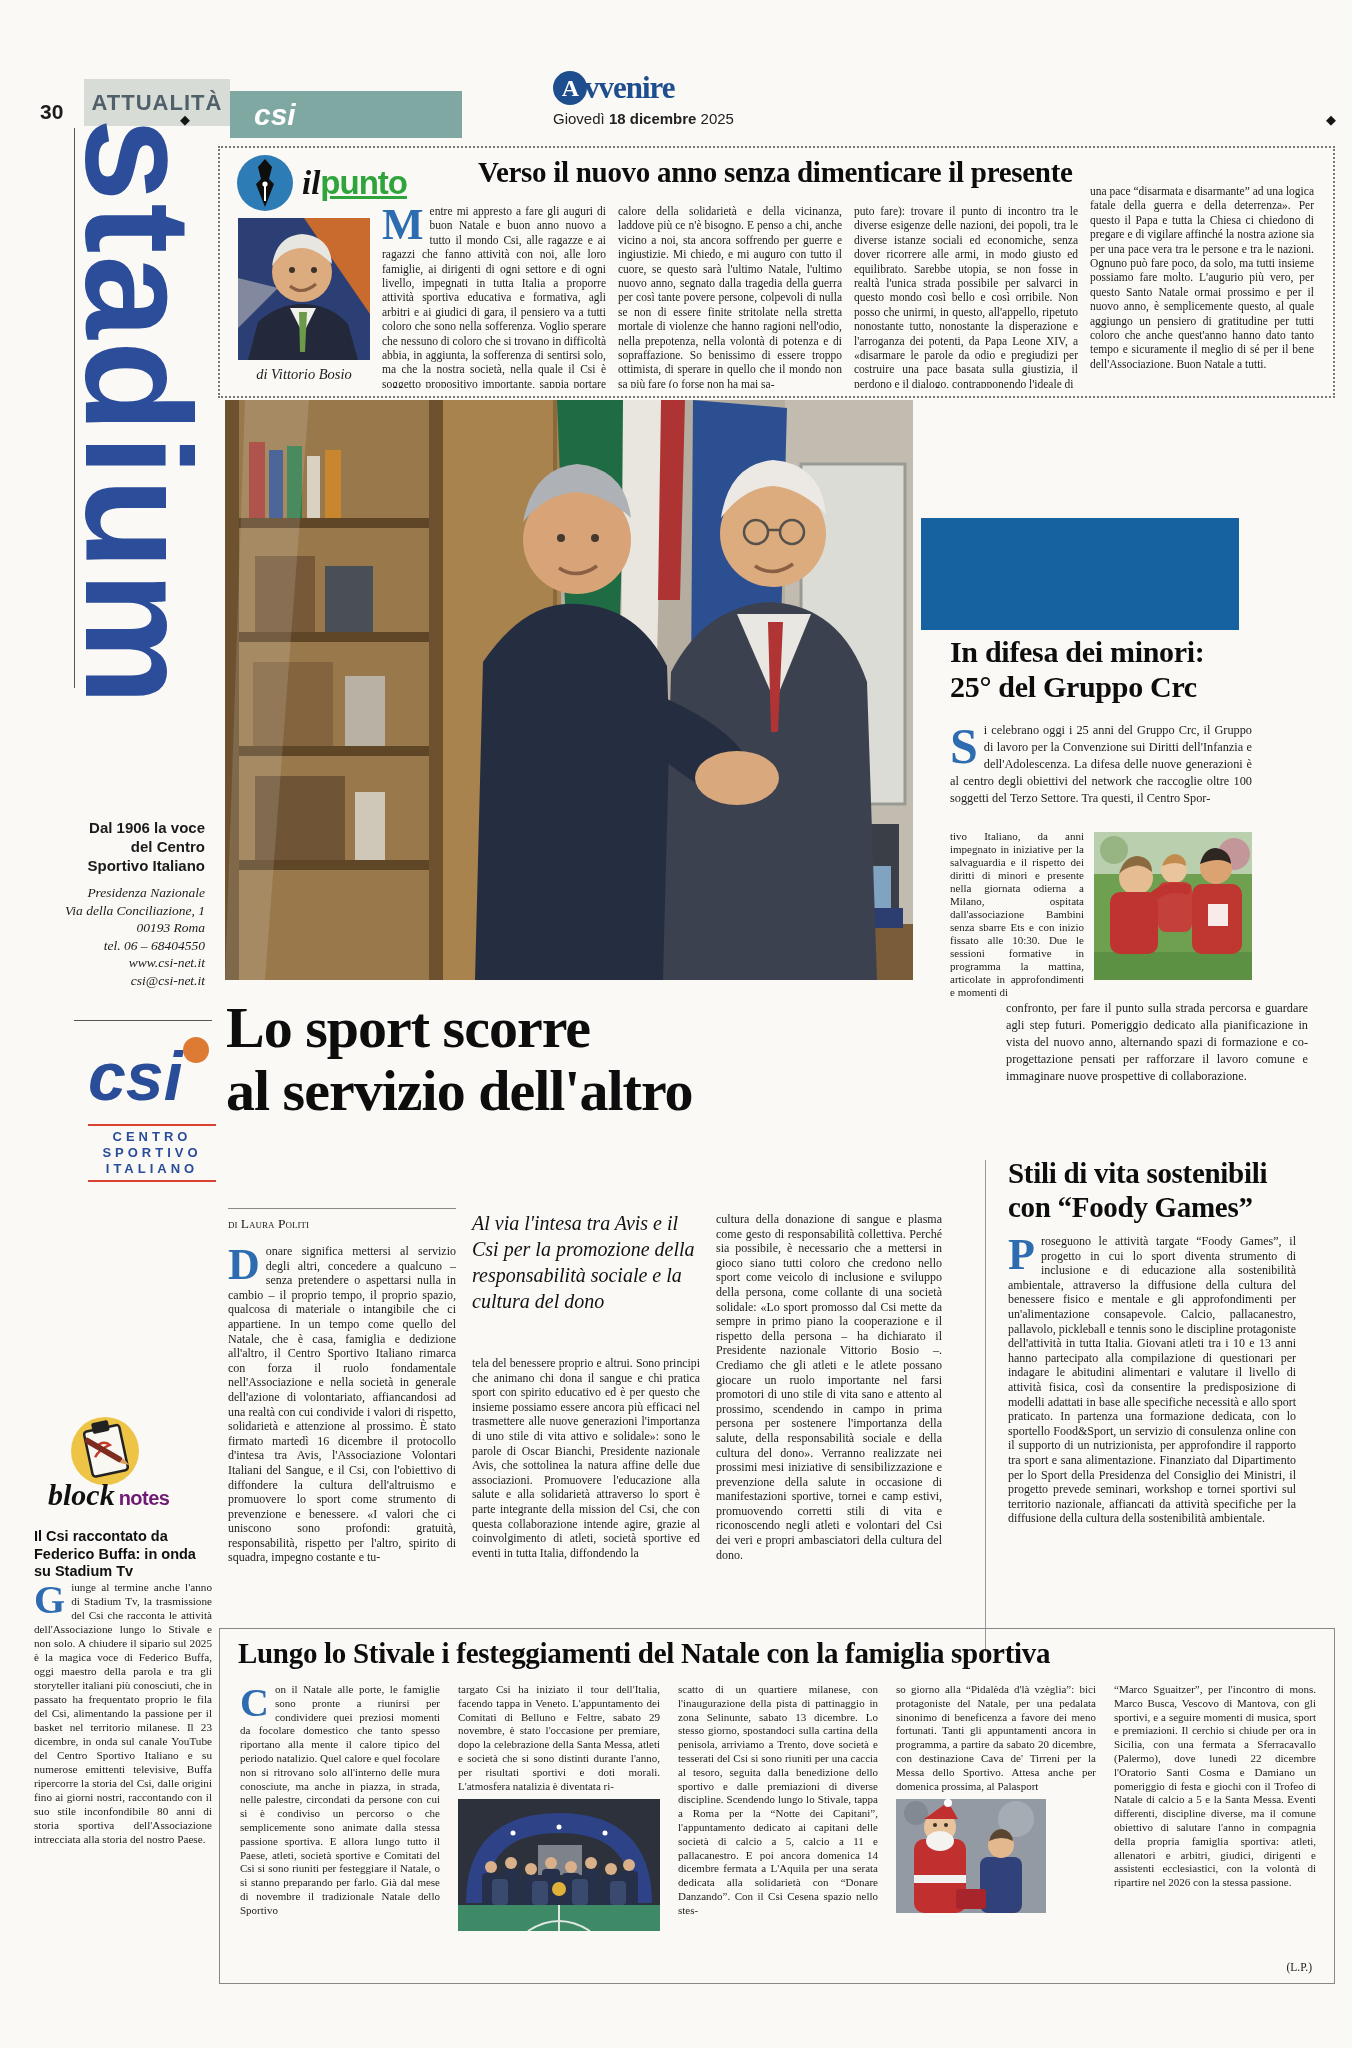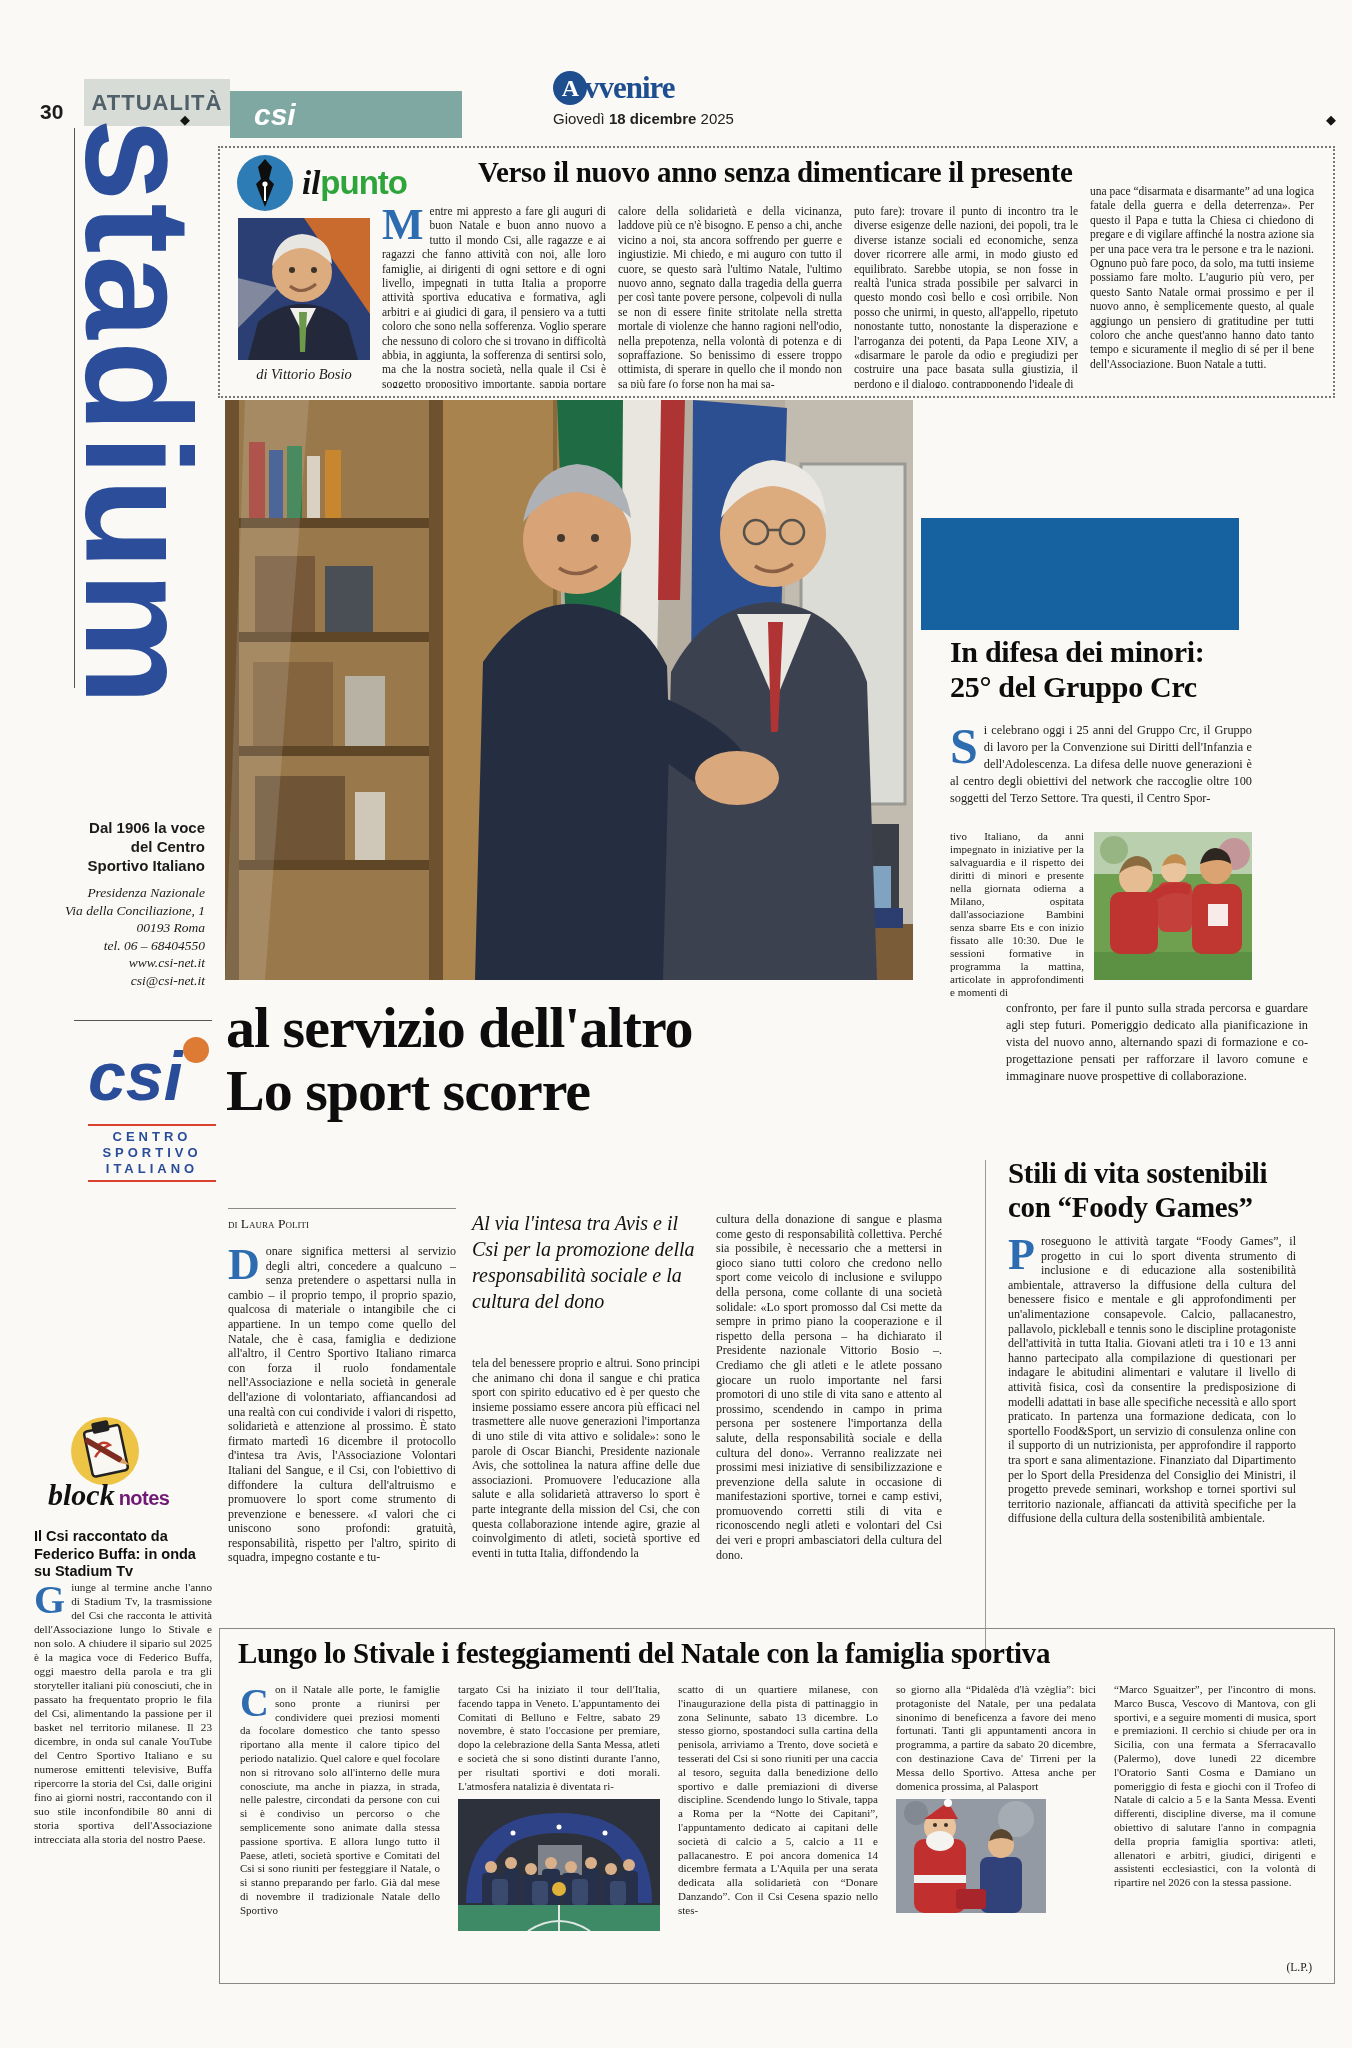--- a/index.html
+++ b/index.html
@@ -33,21 +33,21 @@
   .csi-caption{font-size:13px;line-height:16px;font-weight:bold;color:#2a4d9a;letter-spacing:4px;text-align:center;}
   .redline{background:#d8422f;height:2px;}
   .bn-block{font-style:italic;font-weight:bold;font-size:30px;color:#111;}
   .bn-notes{font-weight:bold;font-size:20px;color:#701a75;letter-spacing:-0.5px;text-align:center;}
   .story-title{font-size:14.5px;line-height:17.5px;font-weight:bold;color:#101010;}
   .story-body{font-size:11.2px;line-height:14px;}
   
   #ilpunto-box{left:218px;top:146px;width:1117px;height:252px;border:2px dotted #777;box-sizing:border-box;}
   .ip-logo-text{font-size:33px;}
   .ip-il{font-style:italic;font-weight:bold;color:#111;}
-  .ip-punto{font-family:"Liberation Sans",sans-serif;font-weight:bold;color:#2fa43b;letter-spacing:-1px;}
+  .ip-punto{font-family:"Liberation Sans",sans-serif;font-weight:bold;color:#2fa43b;letter-spacing:-1px;text-decoration:underline;}
   .ip-col{font-size:11.5px;line-height:14.4px;}
   .caption{font-style:italic;font-size:14.5px;text-align:center;}
   
   .byline{font-variant:small-caps;font-weight:normal;font-size:13.5px;}
   .standfirst{font-style:italic;font-size:20px;line-height:26px;color:#111;}
   .bodycol{font-size:12px;line-height:14.6px;}
   .minori-body{font-size:12.3px;line-height:17px;}
   .minori-narrow{font-size:11px;line-height:13px;}
   .nat-col{font-size:11px;line-height:13.8px;}
   .sig{font-weight:normal;font-size:11.5px;}
@@ -265,22 +265,22 @@
     <circle cx="122" cy="36" r="16" fill="#dba371"></circle>
     <path d="M106,32 Q110,16 122,16 Q136,18 137,32 Q126,24 106,32Z" fill="#2e2620"></path>
     <rect x="98" y="52" width="50" height="70" rx="10" fill="#c03631"></rect>
     <rect x="114" y="72" width="20" height="22" fill="#ffffff" opacity="0.9"></rect>
     <path d="M60,64 Q74,52 96,58" stroke="#bf3430" stroke-width="10" fill="none"></path>
   </svg>
 </div>
 <div class="abs minori-body just" style="left:1006px;top:1000px;width:302px;height:110px;">confronto, per fare il punto sulla strada percorsa e guardare agli step futuri. Pomeriggio dedicato alla pianificazione in vista del nuovo anno, alternando spazi di formazione e co-progettazione pensati per rafforzare il lavoro comune e immaginare nuove prospettive di collaborazione.</div>
 
 <div class="abs headline" style="left:226px;top:996px;font-size:58px;line-height:63px;letter-spacing:-1px;">
+  <div>Lo sport scorre</div>
   <div>al servizio dell'altro</div>
-  <div>Lo sport scorre</div>
 </div>
 
 <div class="abs" style="left:228px;top:1208px;width:228px;height:1px;background:#8a8a8a;"></div>
 <div class="abs byline" style="left:228px;top:1216px;">di Laura Politi</div>
 <div class="abs bodycol just" style="left:228px;top:1244px;width:228px;height:408px;">
   <span class="dcap">D</span><span>onare significa mettersi al servizio degli altri, concedere a qualcuno – senza pretendere o aspettarsi nulla in cambio – il proprio tempo, il proprio spazio, qualcosa di materiale o intangibile che ci appartiene. In un tempo come quello del Natale, che è casa, famiglia e dedizione all'altro, il Centro Sportivo Italiano rimarca con forza il ruolo fondamentale nell'Associazione e nella società in generale dell'azione di volontariato, affiancandosi ad una realtà con cui condivide i valori di rispetto, solidarietà e attenzione al prossimo. È stato firmato martedì 16 dicembre il protocollo d'intesa tra Avis, l'Associazione Volontari Italiani del Sangue, e il Csi, con l'obiettivo di diffondere la cultura dell'altruismo e promuovere lo sport come strumento di prevenzione e benessere. «I valori che ci uniscono sono profondi: gratuità, responsabilità, rispetto per l'altro, spirito di squadra, impegno costante e tu-</span>
 </div>
 <div class="abs standfirst" style="left:472px;top:1210px;width:226px;">Al via l'intesa tra Avis e il Csi per la promozione della responsabilità sociale e la cultura del dono</div>
 <div class="abs bodycol just" style="left:472px;top:1356px;width:228px;height:296px;font-size:11.8px;">tela del benessere proprio e altrui. Sono principi che animano chi dona il sangue e chi pratica sport con spirito educativo ed è per questo che insieme possiamo essere ancora più efficaci nel trasmettere alle nuove generazioni l'importanza di uno stile di vita attivo e solidale»: sono le parole di Oscar Bianchi, Presidente nazionale Avis, che sottolinea la natura affine delle due associazioni. Promuovere l'educazione alla salute e alla solidarietà attraverso lo sport è parte integrante della mission del Csi, che con questa collaborazione intende agire, grazie al coinvolgimento di atleti, società sportive ed eventi in tutta Italia, diffondendo la</div>
 <div class="abs bodycol just" style="left:716px;top:1212px;width:226px;height:440px;">cultura della donazione di sangue e plasma come gesto di responsabilità collettiva. Perché sia possibile, è necessario che a mettersi in gioco siano tutti coloro che credono nello sport come veicolo di inclusione e sviluppo della persona, come collante di una società solidale: «Lo sport promosso dal Csi mette da sempre in primo piano la cooperazione e il rispetto della persona – ha dichiarato il Presidente nazionale Vittorio Bosio –. Crediamo che gli atleti e le atlete possano giocare un ruolo importante nel farsi promotori di uno stile di vita sano e attento al prossimo, scendendo in campo in prima persona per sostenere l'importanza della salute, della responsabilità sociale e della cultura del dono». Verranno realizzate nei prossimi mesi iniziative di sensibilizzazione e prevenzione della salute in occasione di manifestazioni sportive, tornei e camp estivi, promuovendo corretti stili di vita e riconoscendo negli atleti e volontari del Csi dei veri e propri ambasciatori della cultura del dono.</div>

